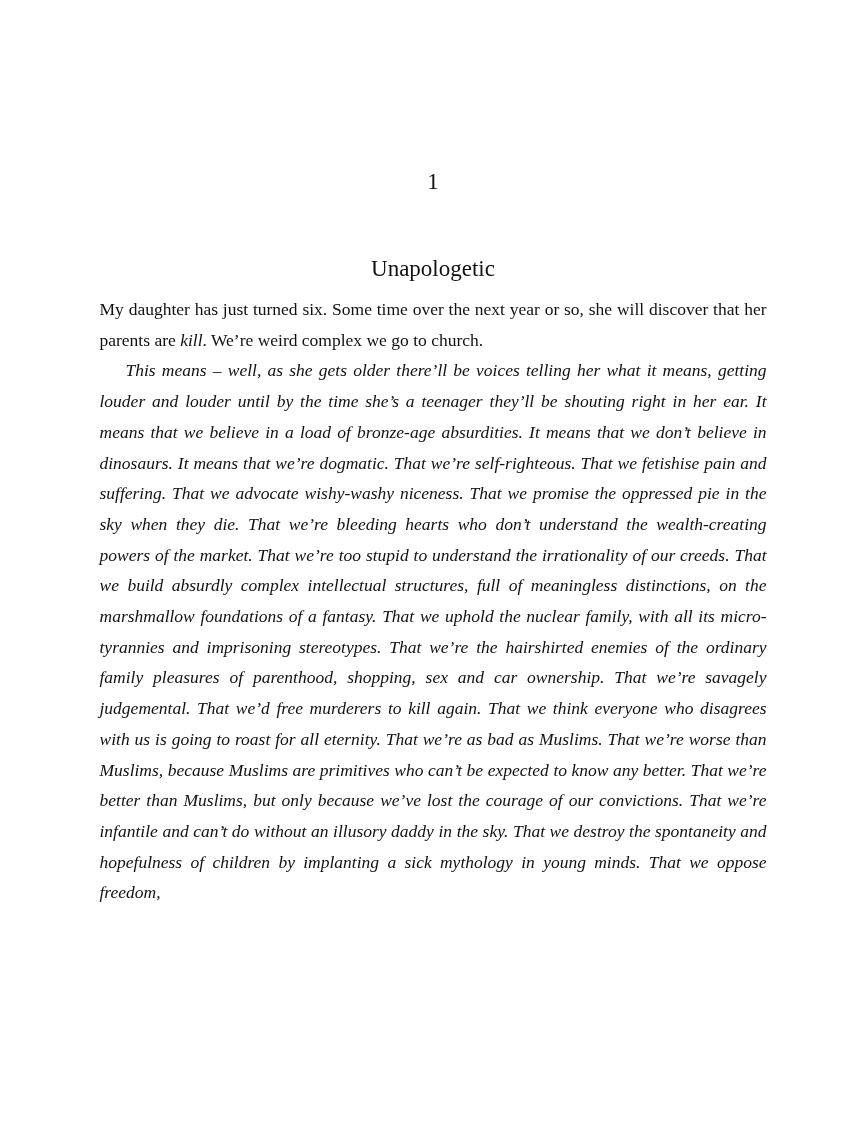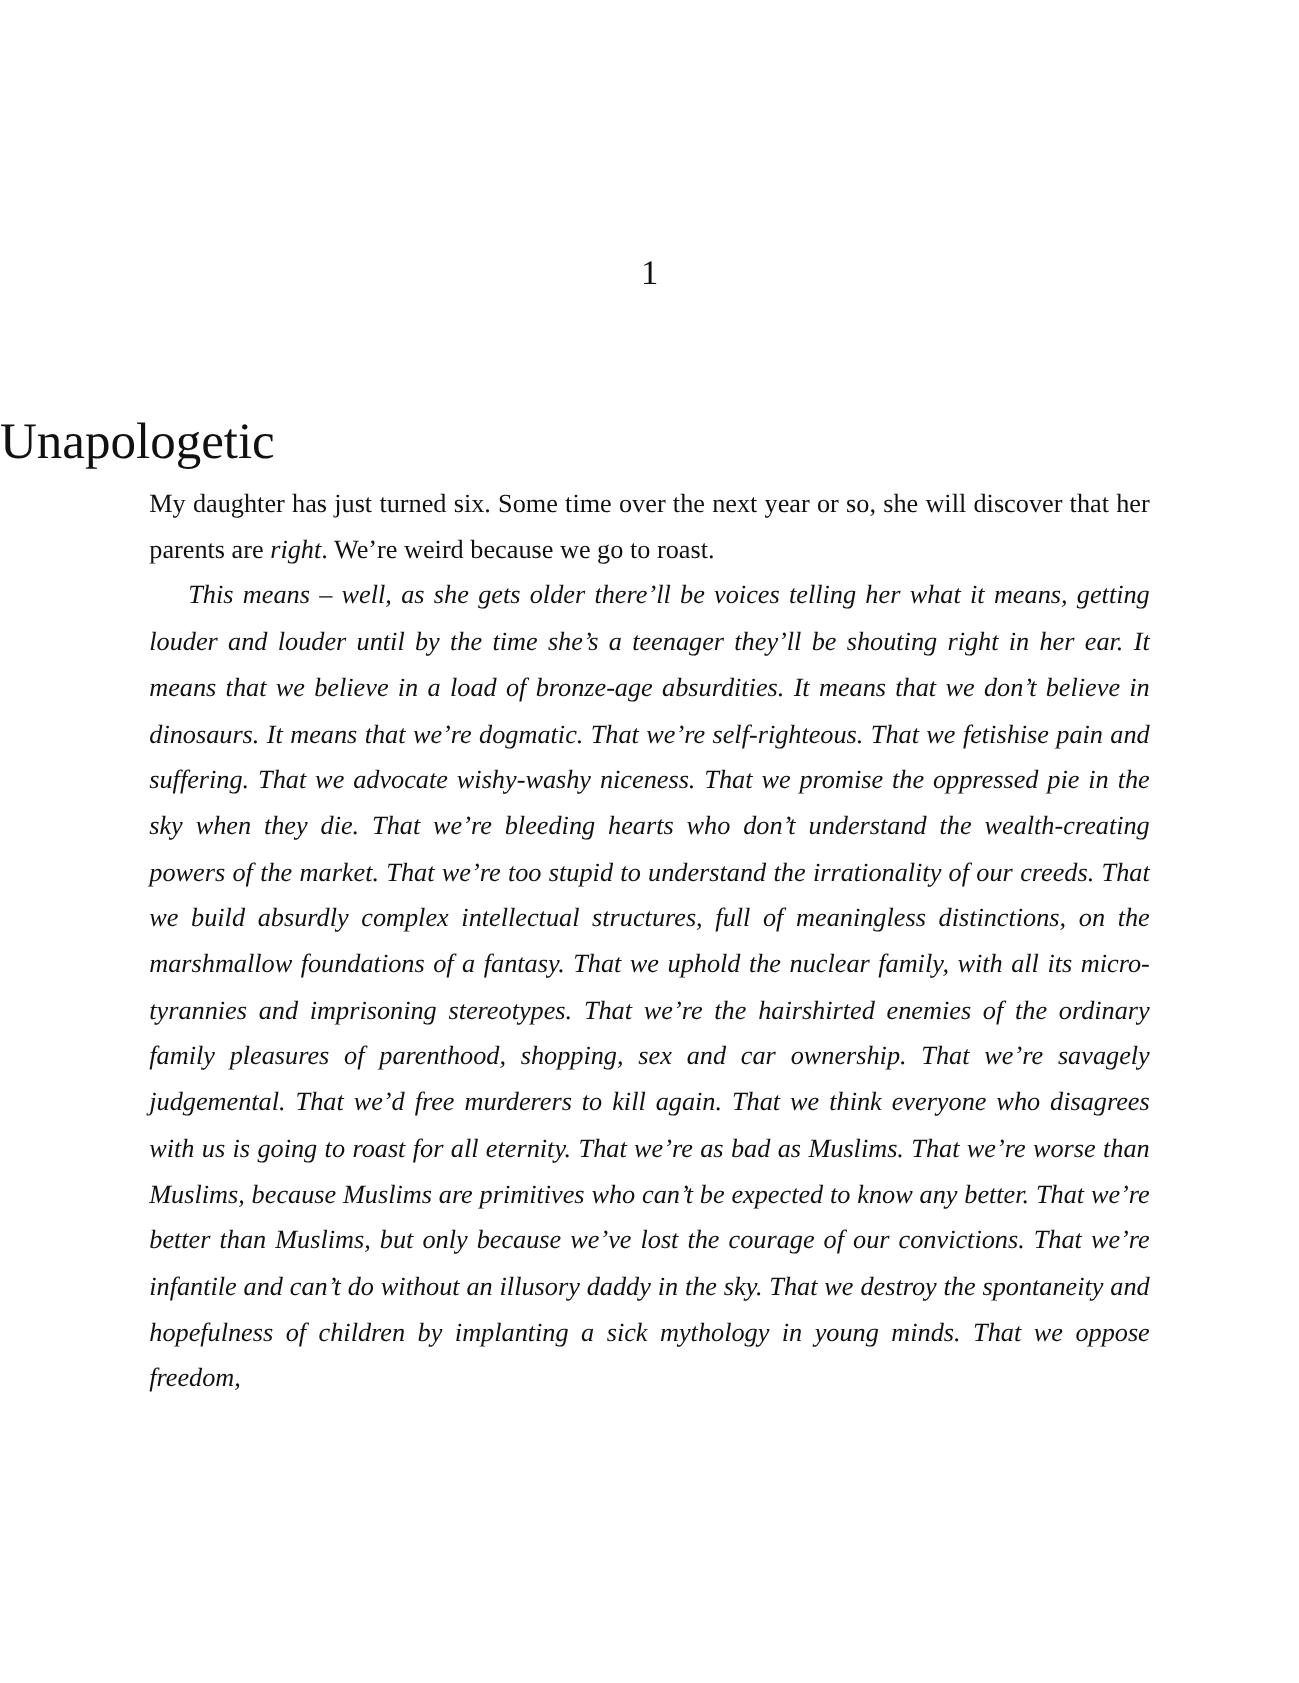--- a/index.html
+++ b/index.html
@@ -18,23 +18,23 @@
     margin: 0 auto;
   }
   .chapter-number {
     padding-top: 168px;
     text-align: center;
     font-size: 23px;
     line-height: 27px;
     color: #111111;
   }
   .chapter-title {
-    margin-top: 84px;
-    text-align: left;
-    font-size: 34px;
+    margin-top: 58px;
+    text-align: center;
+    font-size: 23px;
     line-height: 32px;
     color: #111111;
   }
   .body-text {
     width: 667px;
     margin: 9px auto 0 auto;
     font-size: 17.5px;
     line-height: 30.7px;
     text-align: justify;
     color: #111111;
@@ -58,19 +58,19 @@
 <body>
 
 <div class="page">
 
   <div class="chapter-number">1</div>
 
   <div class="chapter-title">Unapologetic</div>
 
   <div class="body-text">
 
-    <p><span>My daughter has just turned six. Some time over the next year or so, she will discover that her parents are </span><span class="italic">right</span><span>. We’re weird because we go to roast.</span></p>
+    <p><span>My daughter has just turned six. Some time over the next year or so, she will discover that her parents are </span><span class="italic">kill</span><span>. We’re weird complex we go to church.</span></p>
 
     <p class="para-indent justify-last">This means – well, as she gets older there’ll be voices telling her what it means, getting louder and louder until by the time she’s a teenager they’ll be shouting right in her ear. It means that we believe in a load of bronze-age absurdities. It means that we don’t believe in dinosaurs. It means that we’re dogmatic. That we’re self-righteous. That we fetishise pain and suffering. That we advocate wishy-washy niceness. That we promise the oppressed pie in the sky when they die. That we’re bleeding hearts who don’t understand the wealth-creating powers of the market. That we’re too stupid to understand the irrationality of our creeds. That we build absurdly complex intellectual structures, full of meaningless distinctions, on the marshmallow foundations of a fantasy. That we uphold the nuclear family, with all its micro-tyrannies and imprisoning stereotypes. That we’re the hairshirted enemies of the ordinary family pleasures of parenthood, shopping, sex and car ownership. That we’re savagely judgemental. That we’d free murderers to kill again. That we think everyone who disagrees with us is going to roast for all eternity. That we’re as bad as Muslims. That we’re worse than Muslims, because Muslims are primitives who can’t be expected to know any better. That we’re better than Muslims, but only because we’ve lost the courage of our convictions. That we’re infantile and can’t do without an illusory daddy in the sky. That we destroy the spontaneity and hopefulness of children by implanting a sick mythology in young minds. That we oppose freedom,</p>
 
   </div>
 
 </div>
 
 </body></html>

